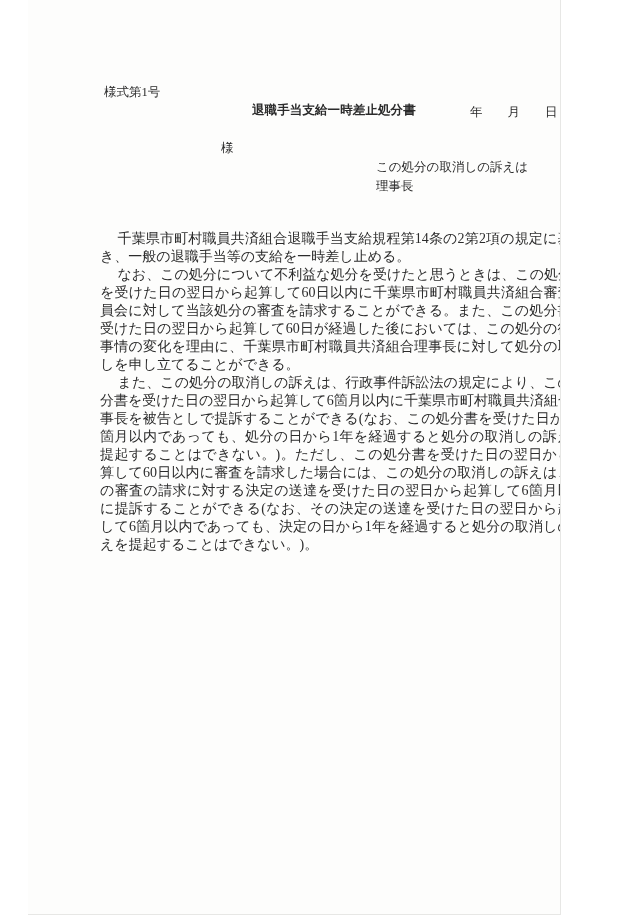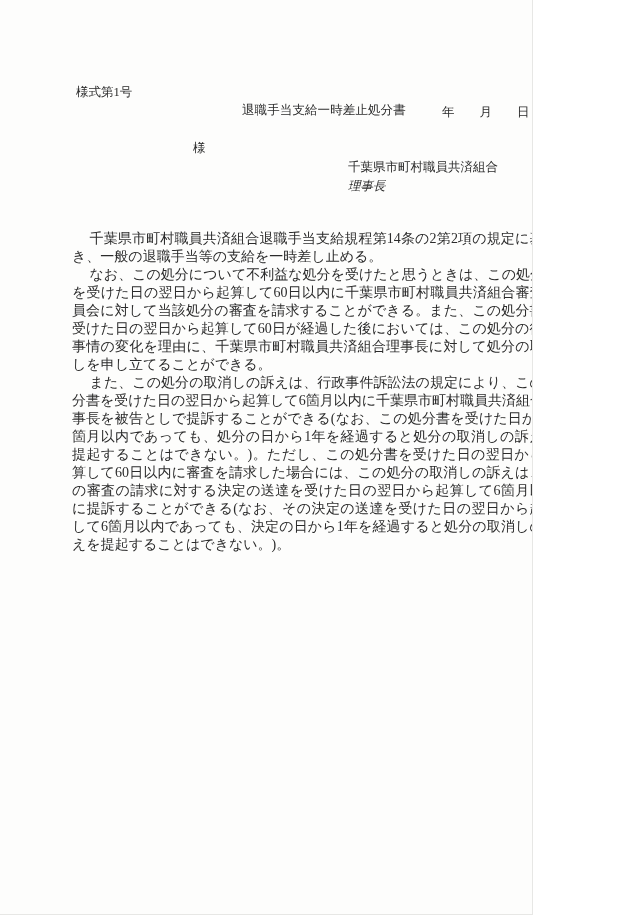--- a/index.html
+++ b/index.html
@@ -11,33 +11,34 @@
     position: relative;
     width: 533px;
     height: 915px;
     background: #fdfdfc;
     font-family: "Liberation Serif", "DejaVu Serif", serif;
     color: #2b2b2b;
     overflow: hidden;
     box-sizing: border-box;
     border-right: 1px solid #e7e7e5;
     border-bottom: 1px solid #e7e7e5;
+    margin-left: 28px;
   }
   .abs {
     position: absolute;
     font-size: 12.5px;
     line-height: 14px;
     white-space: pre;
   }
   .form-number   { left: 76px;  top: 85px;  }
-  .doc-title     { left: 242px; top: 103px; letter-spacing: 0.1px; }
+  .doc-title     { left: 224px; top: 103px; letter-spacing: 0.1px; font-weight: bold; }
   .date-line     { left: 442px; top: 105px; }
   .addressee     { left: 193px; top: 141px; }
   .issuer-org    { left: 348px; top: 160px; }
-  .issuer-role   { left: 348px; top: 179px; font-style: italic; }
+  .issuer-role   { left: 348px; top: 179px; }
   .body-text {
     position: absolute;
     left: 72px;
     top: 230px;
     width: 486px;
     font-size: 14px;
     line-height: 18px;
     text-align: justify;
     text-justify: inter-ideograph;
   }
@@ -54,21 +55,21 @@
 <div class="page">
 
   <div class="abs form-number">様式第1号</div>
 
   <div class="abs doc-title">退職手当支給一時差止処分書</div>
 
   <div class="abs date-line">年　　月　　日</div>
 
   <div class="abs addressee">様</div>
 
-  <div class="abs issuer-org">千葉県市町村職員共済組合</div>
+  <div class="abs issuer-org">この処分の取消しの訴えは</div>
 
   <div class="abs issuer-role">理事長</div>
 
   <div class="body-text">
     <p>千葉県市町村職員共済組合退職手当支給規程第14条の2第2項の規定に基づき、一般の退職手当等の支給を一時差し止める。</p>
     <p>なお、この処分について不利益な処分を受けたと思うときは、この処分書を受けた日の翌日から起算して60日以内に千葉県市町村職員共済組合審査委員会に対して当該処分の審査を請求することができる。また、この処分書を受けた日の翌日から起算して60日が経過した後においては、この処分の後の事情の変化を理由に、千葉県市町村職員共済組合理事長に対して処分の取消しを申し立てることができる。</p>
     <p>また、この処分の取消しの訴えは、行政事件訴訟法の規定により、この処分書を受けた日の翌日から起算して6箇月以内に千葉県市町村職員共済組合理事長を被告としで提訴することができる(なお、この処分書を受けた日から6箇月以内であっても、処分の日から1年を経過すると処分の取消しの訴えを提起することはできない。)。ただし、この処分書を受けた日の翌日から起算して60日以内に審査を請求した場合には、この処分の取消しの訴えは、その審査の請求に対する決定の送達を受けた日の翌日から起算して6箇月以内に提訴することができる(なお、その決定の送達を受けた日の翌日から起算して6箇月以内であっても、決定の日から1年を経過すると処分の取消しの訴えを提起することはできない。)。</p>
   </div>
 
 </div>

